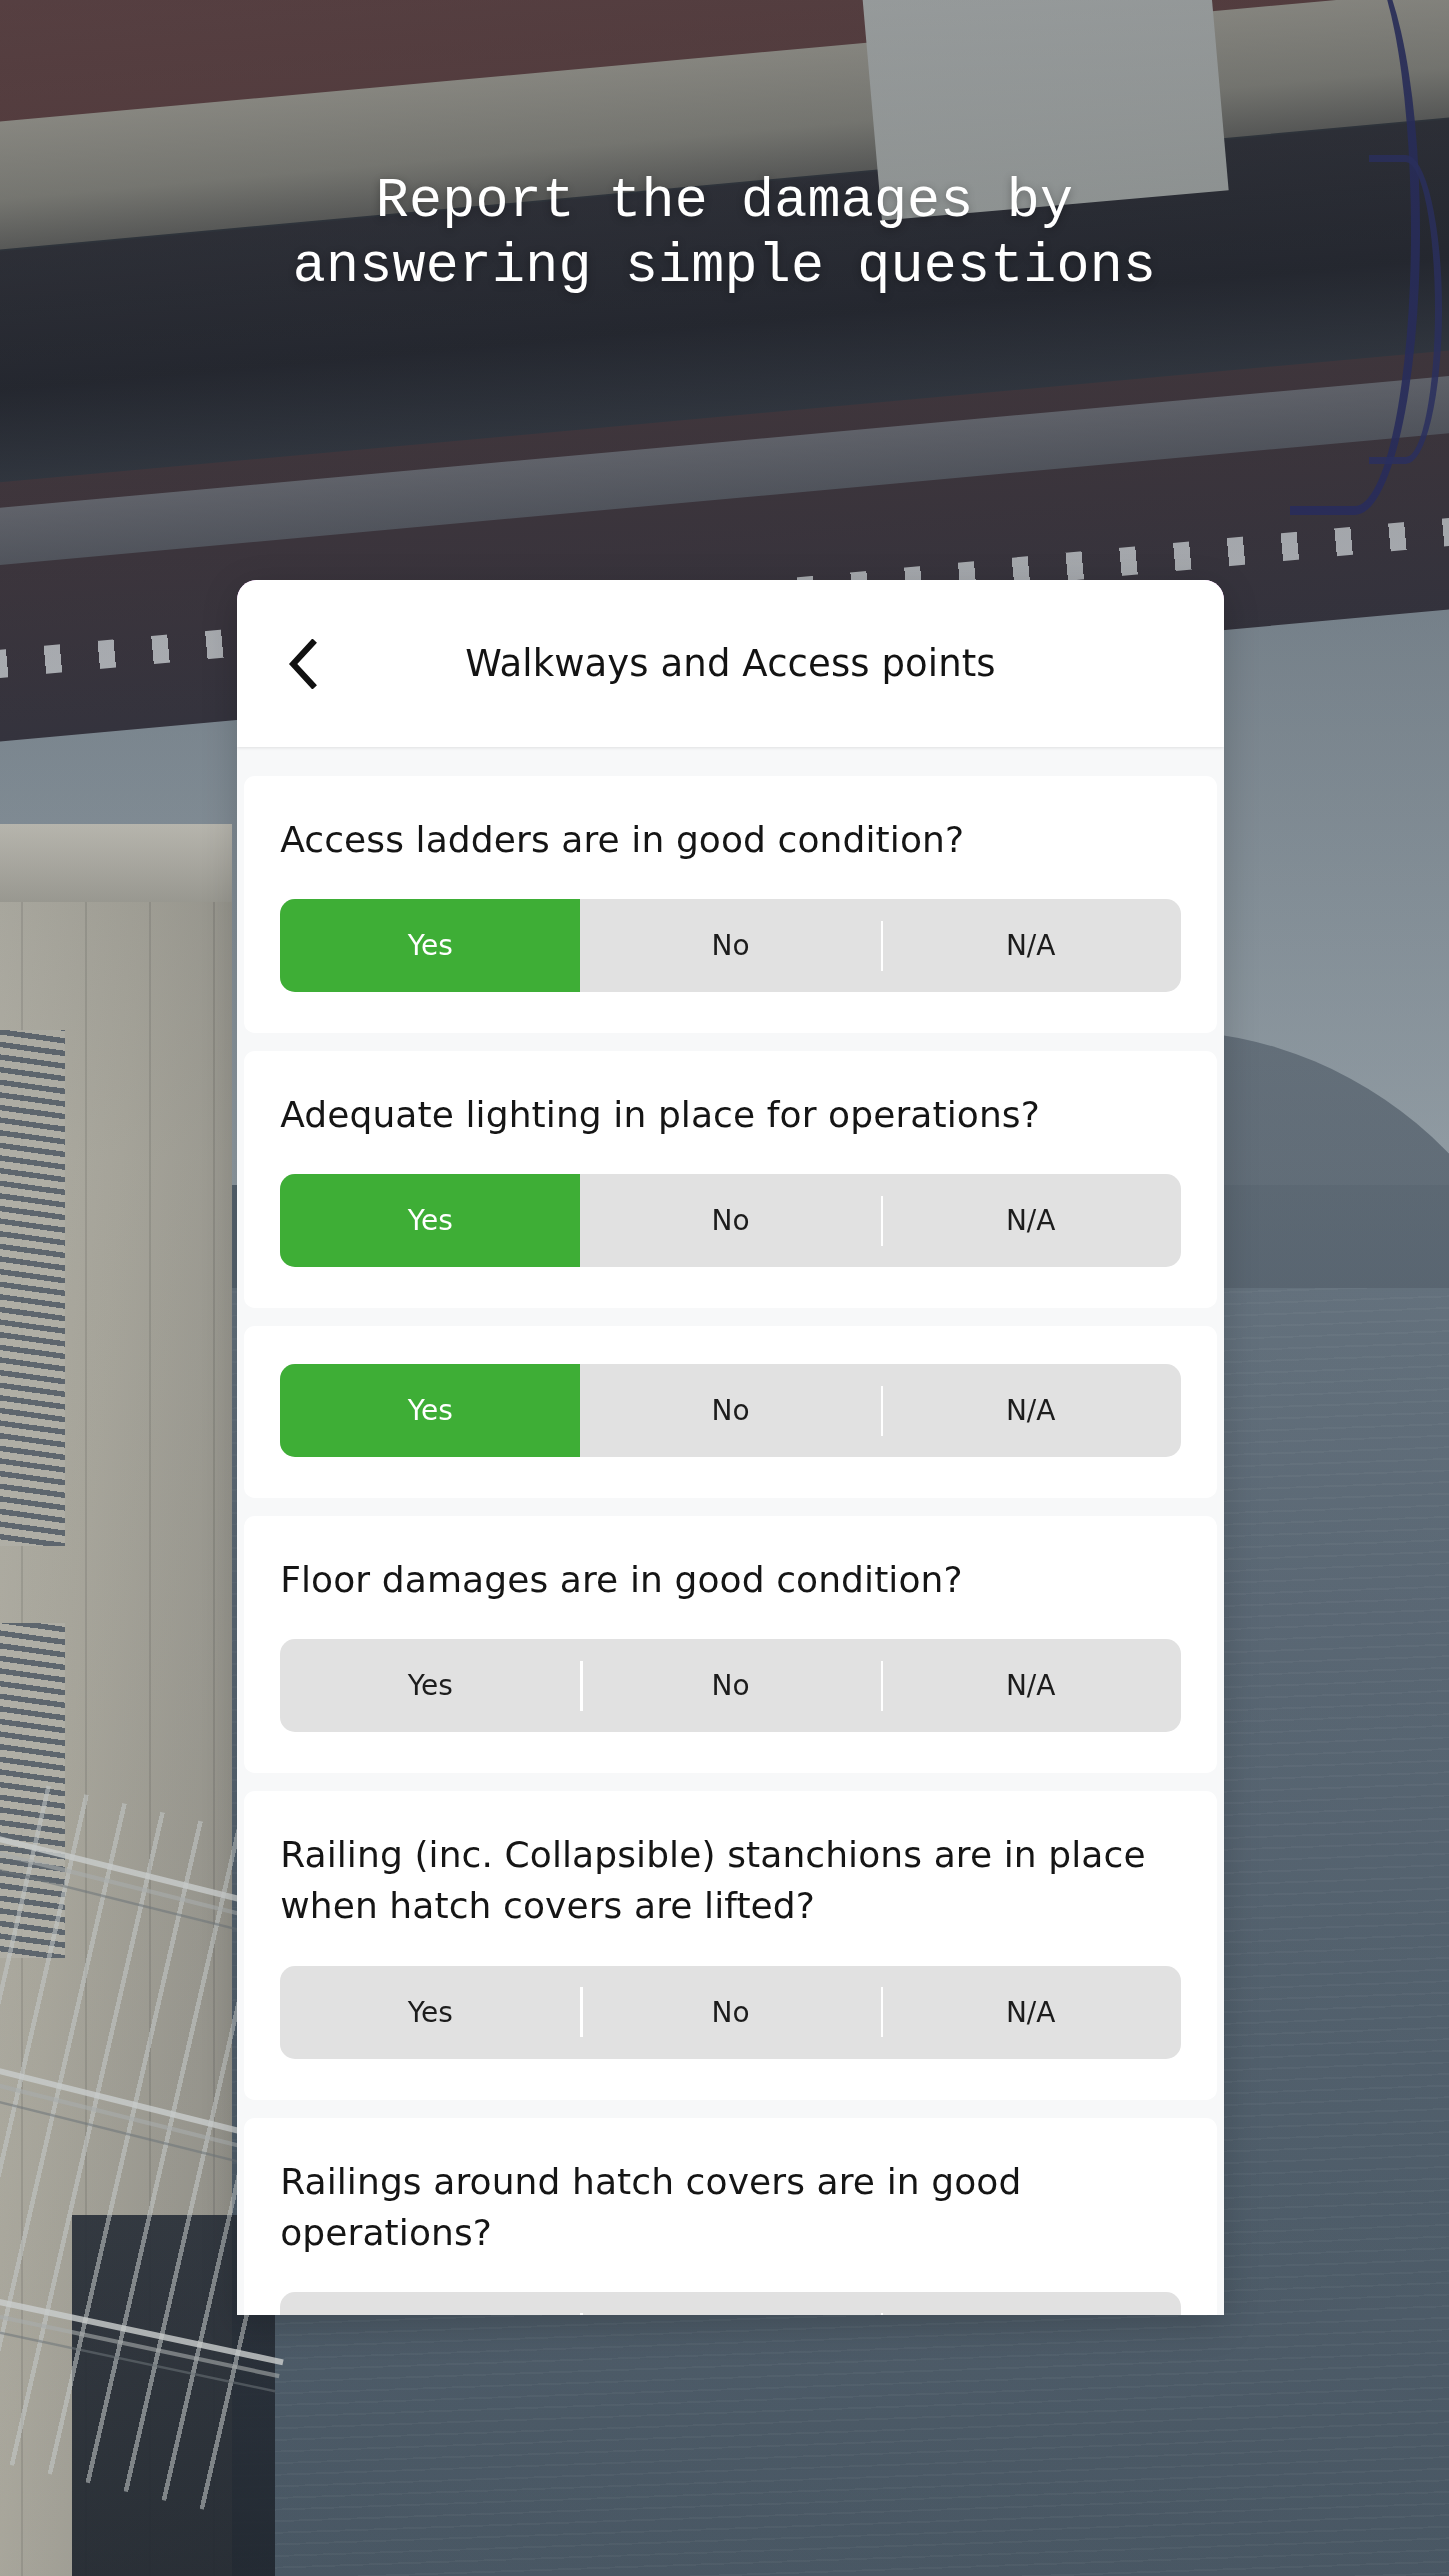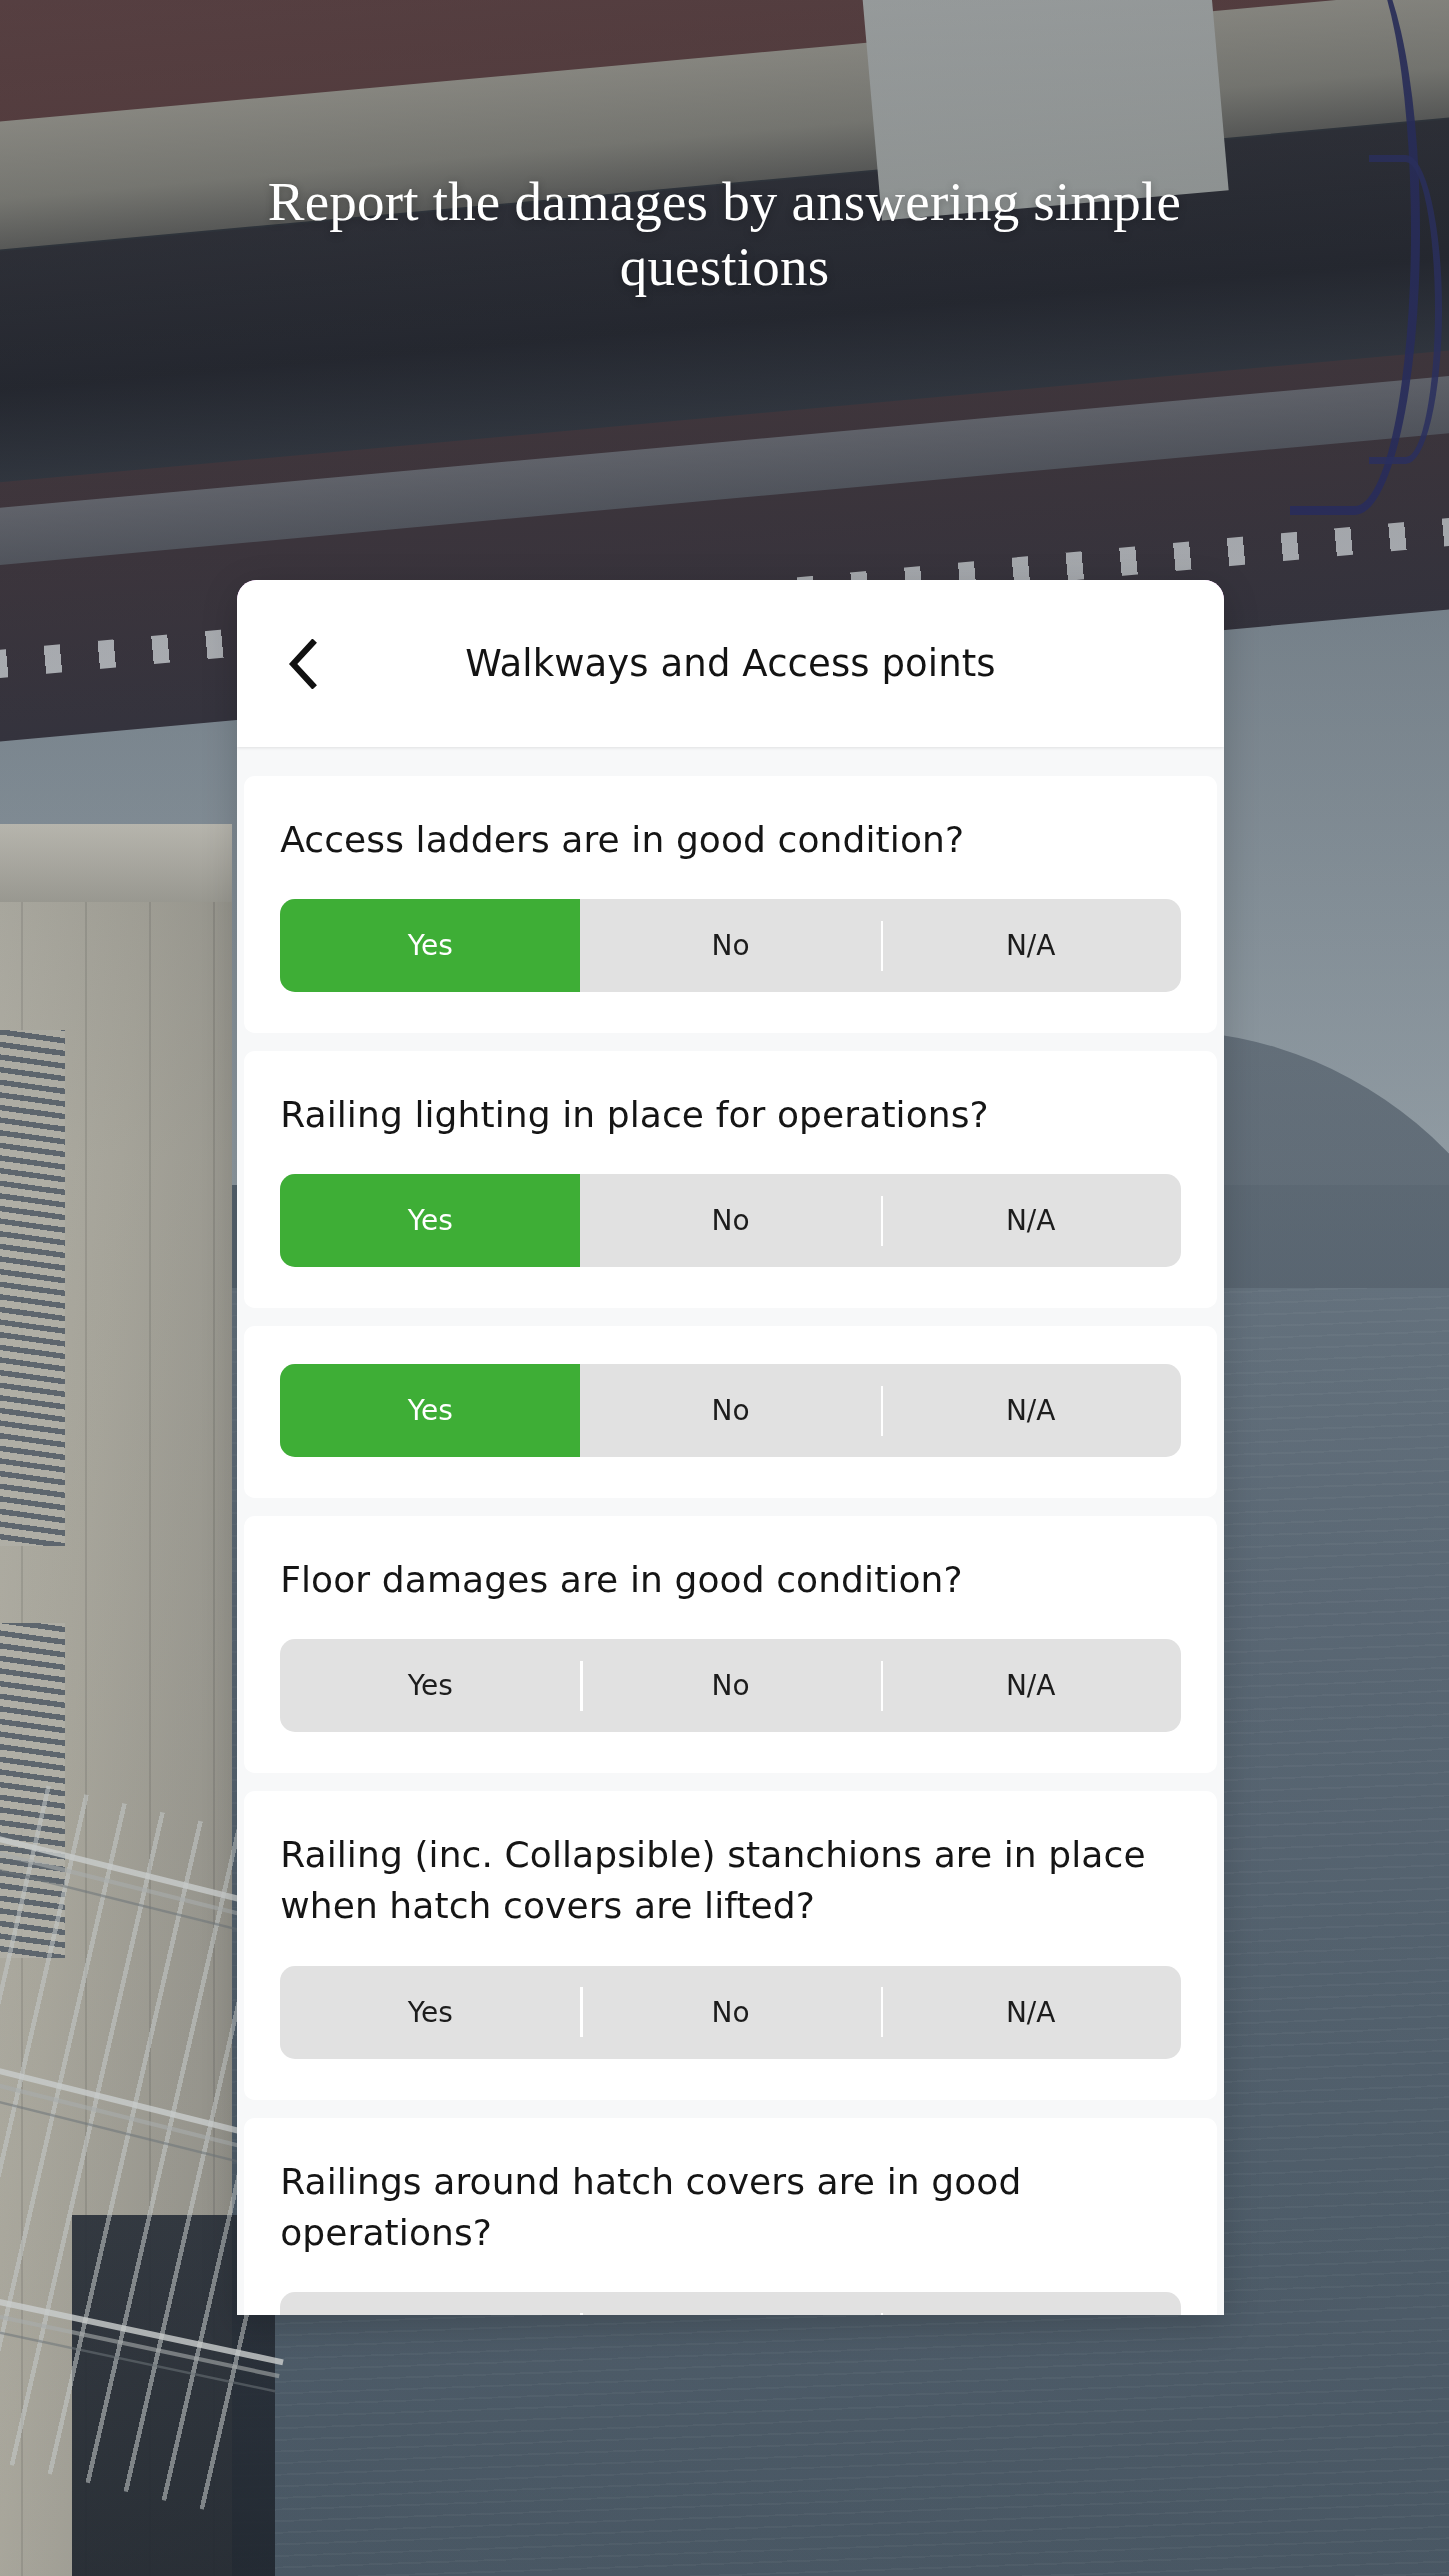--- a/index.html
+++ b/index.html
@@ -156,21 +156,21 @@
     text-align:center;
     z-index:5;
   }
   #hero-title {
     color:#ffffff;
     font-size:55px;
     line-height:1.18;
     font-weight:400;
     letter-spacing:0.2px;
     text-shadow:0 1.8px 9px rgba(0,0,0,.30);
-    font-family:Liberation Serif, serif;
+    font-family:Liberation Mono, monospace;
   }
 
   
   #form-card {
     position:absolute;
     left:237px; top:580px;
     width:987px; height:1735px;
     background:#f0abfc;
     border-radius:19.7px 19.7px 0 0;
     overflow:hidden;
@@ -304,21 +304,21 @@
 
   <div class="question-card">
         <div class="question-text">Access ladders are in good condition?</div>
         <div class="toggle-group">
           <div class="toggle-option selected">Yes</div>
           <div class="toggle-option">No</div>
           <div class="toggle-option divider">N/A</div>
         </div>
       </div>
       <div class="question-card">
-        <div class="question-text">Railing lighting in place for operations?</div>
+        <div class="question-text">Adequate lighting in place for operations?</div>
         <div class="toggle-group">
           <div class="toggle-option selected">Yes</div>
           <div class="toggle-option">No</div>
           <div class="toggle-option divider">N/A</div>
         </div>
       </div>
       <div class="question-card">
         <div class="toggle-group">
           <div class="toggle-option selected">Yes</div>
           <div class="toggle-option">No</div>

